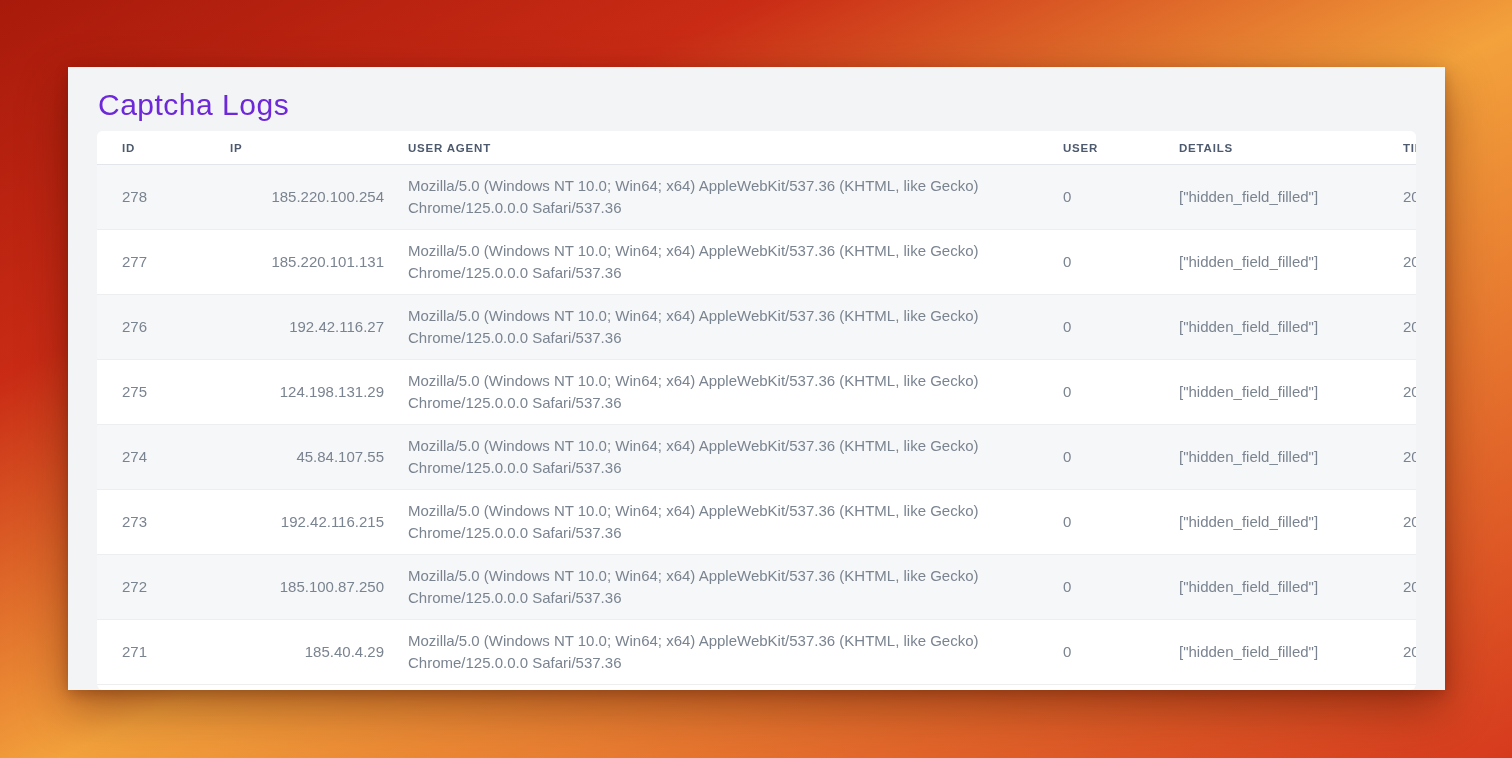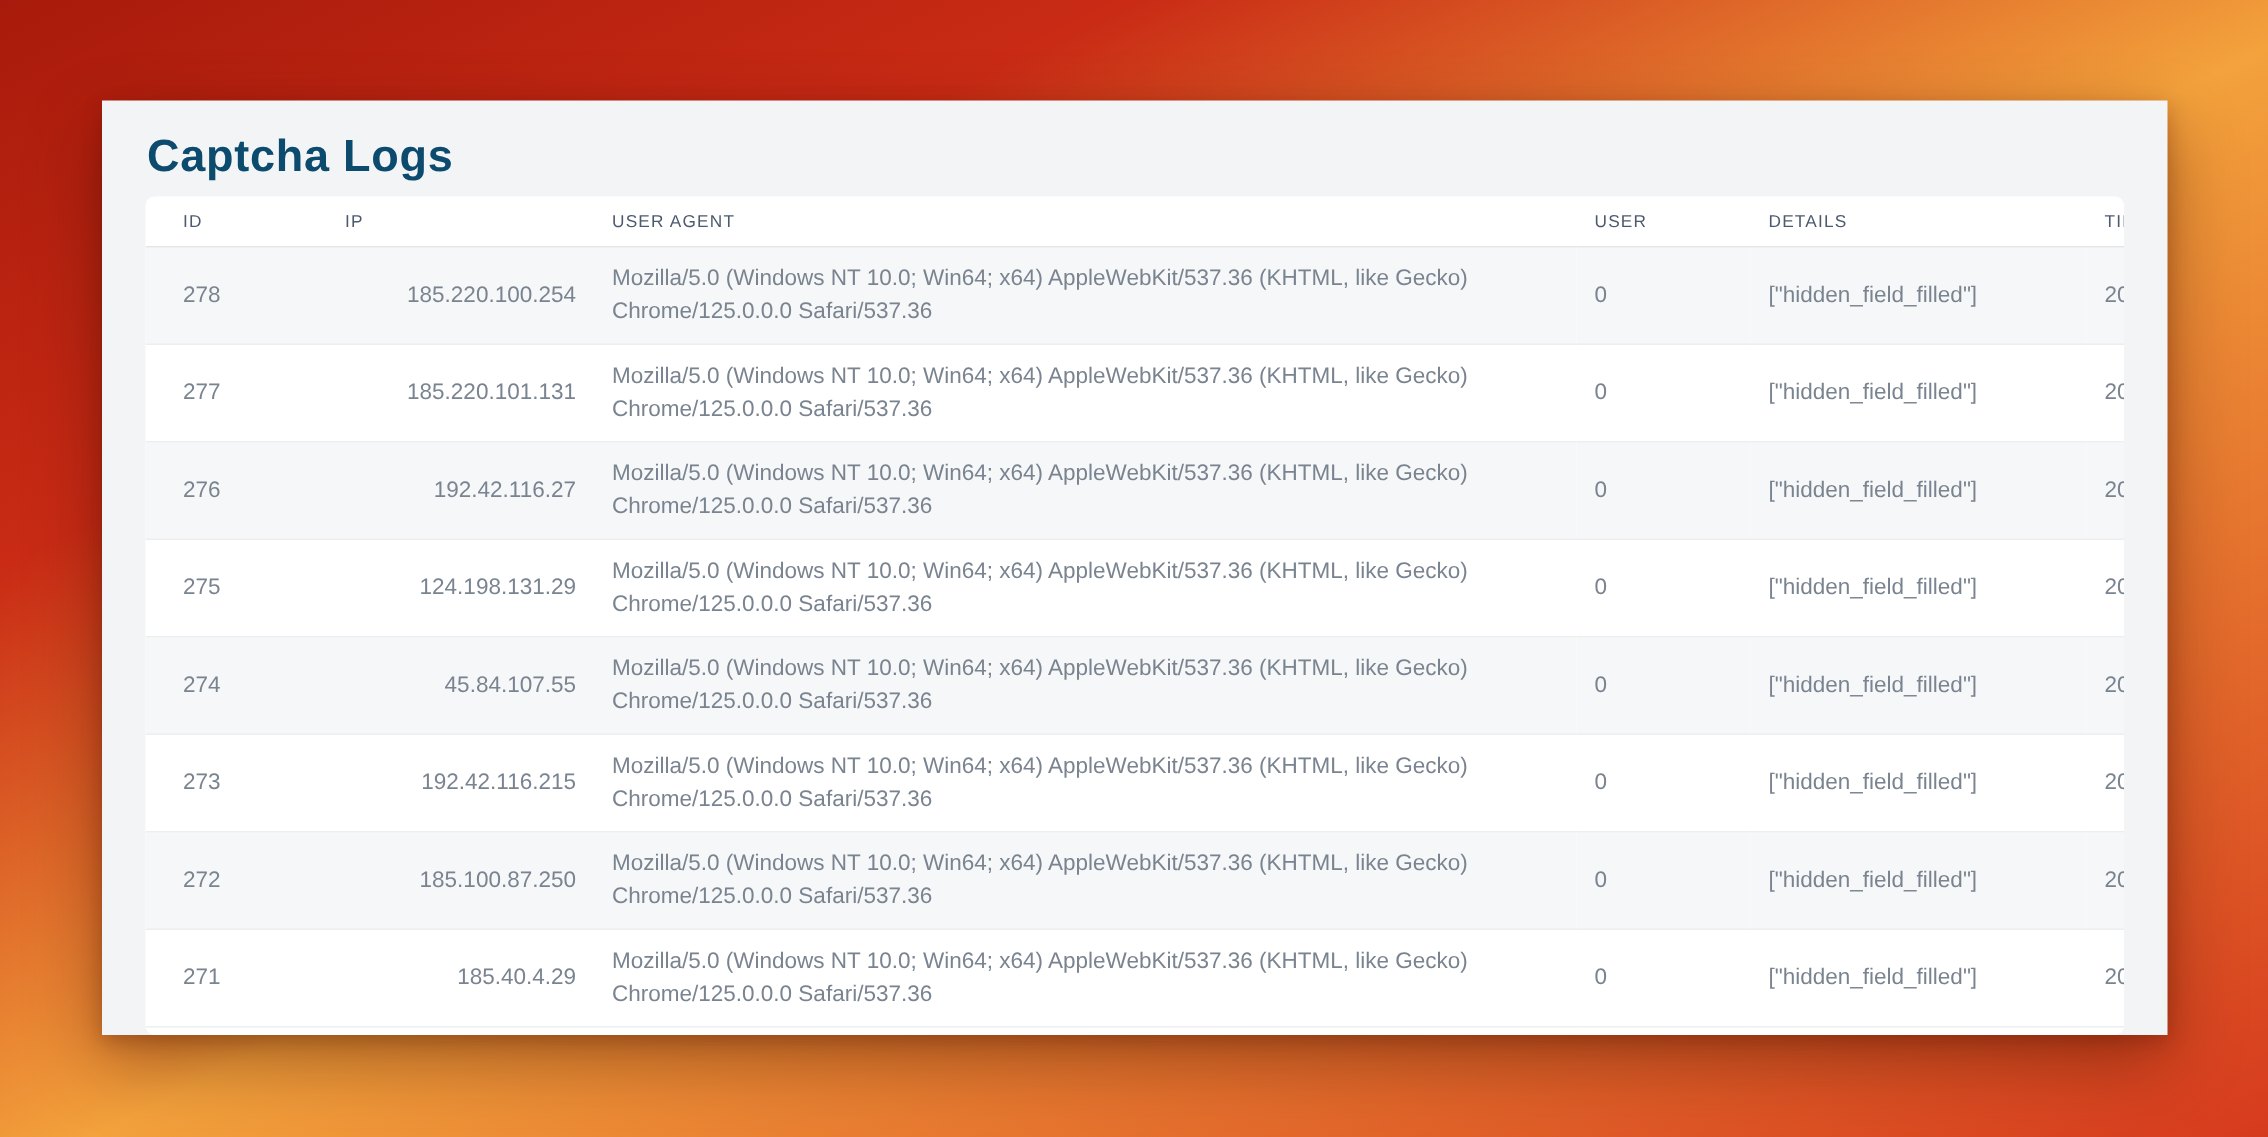--- a/index.html
+++ b/index.html
@@ -8,29 +8,29 @@
     background: linear-gradient(to bottom right, #a81a0b 0%, #c92b15 25%, #f3a23c 52%, #d63a1d 100%);
     font-family: "Liberation Sans", "DejaVu Sans", sans-serif;
   }
   .card {
     position: absolute; left: 68px; top: 67px; width: 1377px; height: 623px;
     background: #f2f4f5; overflow: hidden;
     box-shadow: 0 18px 45px rgba(70, 15, 0, 0.45), 0 4px 12px rgba(70, 15, 0, 0.25);
   }
   .title {
     margin: 21px 30px 9px; font-size: 30px; line-height: 34px;
-    font-weight: 700; color: #0c4a6e; letter-spacing: 0.5px;
+    font-weight: 400; color: #6d28d9; letter-spacing: 0.5px;
   }
   .table-wrap {
     margin: 0 29px; background: #ffffff; border-radius: 6px;
     min-height: 559px; overflow: hidden;
   }
   table.logs { border-collapse: collapse; table-layout: fixed; width: 1319px; }
   table.logs th {
-    text-align: left; font-size: 11.5px; font-weight: 400; letter-spacing: 0.8px;
+    text-align: left; font-size: 11.5px; font-weight: 700; letter-spacing: 0.8px;
     color: #4d5a6e; padding: 11px 12px 10px; border-bottom: 1px solid #e2e5e9;
     white-space: nowrap; background: #ffffff;
   }
   table.logs td {
     font-size: 15px; line-height: 22px; color: #7a8490;
     padding: 10px 12px; border-bottom: 1px solid #eceef0; vertical-align: middle;
     word-wrap: break-word;
   }
   table.logs th:first-child, table.logs td:first-child { padding-left: 25px; }
   table.logs tbody tr:nth-child(odd) { background: #f6f7f8; }

